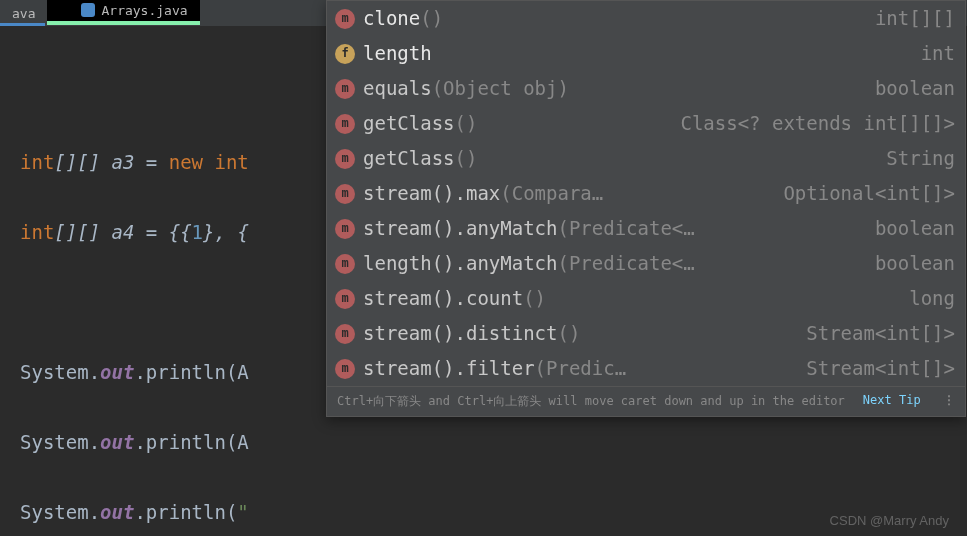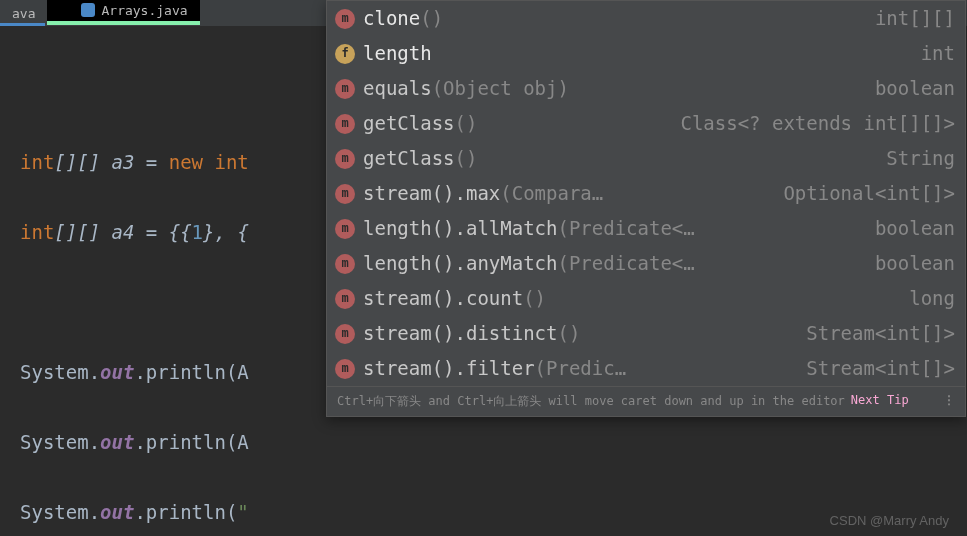--- a/index.html
+++ b/index.html
@@ -90,21 +90,21 @@
   .popup-item .params { color: #888; }
   .popup-item .spacer { flex: 1; }
   .popup-item .ret { color: #888; }
   .popup-hint {
     font-size: 12px;
     color: #888;
     padding: 6px 10px;
     border-top: 1px solid #555;
     display: flex;
   }
-  .popup-hint .link { color: #f9a8d4; margin-left: 6px; }
+  .popup-hint .link { color: #7dd3fc; margin-left: 18px; }
   .popup-hint .dots { margin-left: auto; color: #888; font-weight: bold; }
   
   .watermark1 {
     position: absolute;
     bottom: 8px;
     right: 18px;
     color: rgba(200,200,200,.35);
     font-size: 13px;
     font-family: sans-serif;
   }
@@ -177,21 +177,21 @@
       </div>
       <div class="popup-item">
         <span class="circle m">m</span>
         <span class="name">stream().max</span>
         <span class="params">(Compara…</span>
         <span class="spacer"></span>
         <span class="ret">Optional&lt;int[]&gt;</span>
       </div>
       <div class="popup-item">
         <span class="circle m">m</span>
-        <span class="name">length().allMatch</span>
+        <span class="name">stream().anyMatch</span>
         <span class="params">(Predicate&lt;…</span>
         <span class="spacer"></span>
         <span class="ret">boolean</span>
       </div>
       <div class="popup-item">
         <span class="circle m">m</span>
         <span class="name">length().anyMatch</span>
         <span class="params">(Predicate&lt;…</span>
         <span class="spacer"></span>
         <span class="ret">boolean</span>

